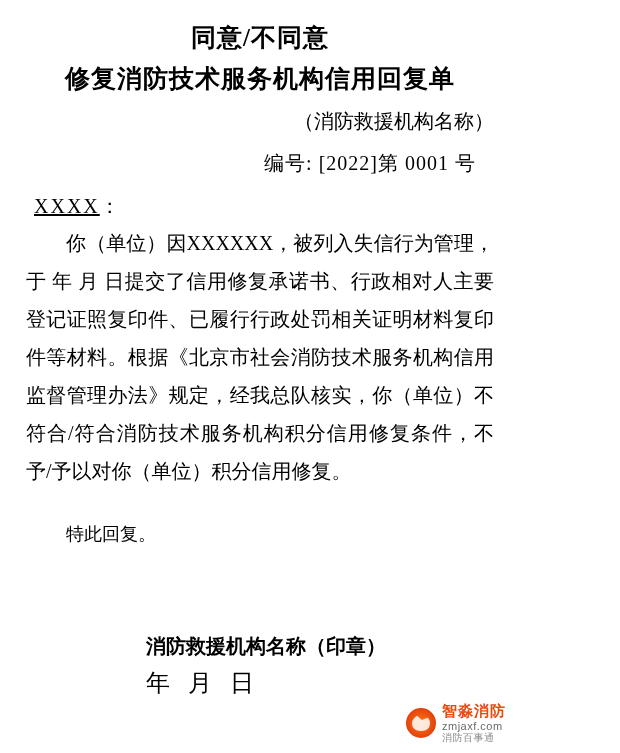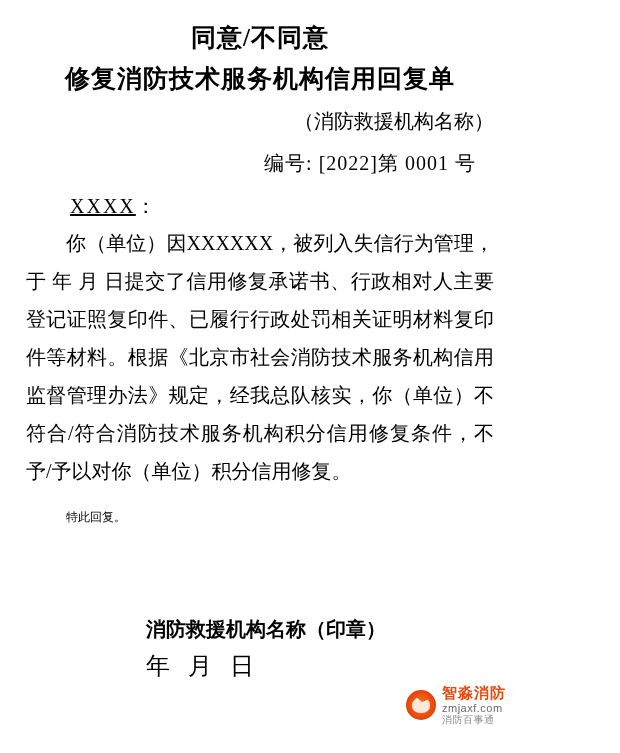--- a/index.html
+++ b/index.html
@@ -50,21 +50,20 @@
     margin-top: 6px;
     padding-right: 18px;
     letter-spacing: 1px;
     font-family: Liberation Serif, serif;
   }
   .addressee {
     font-size: 20px;
     line-height: 36px;
     margin-top: 8px;
     padding-left: 8px;
-    margin-left: 36px;
   }
   .addressee .blank {
     text-decoration: underline;
     letter-spacing: 2px;
   }
   .body-text {
     font-size: 20px;
     line-height: 38px;
     margin-top: 4px;
     text-align: justify;
@@ -74,23 +73,23 @@
   .indent {
     display: inline-block;
     width: 40px;
   }
   .u {
   }
   .para {
     margin: 0;
   }
   .para-reply {
-    font-size: 12px;
-    line-height: 38px;
-    margin-top: 8px;
+    font-size: 18px;
+    line-height: 38px;
+    margin-top: 25px;
   }
   .signature {
     margin-top: 74px;
     text-align: left;
     font-size: 20px;
     line-height: 38px;
     padding-left: 120px;
     font-weight: bold;
   }
   .sign-date {
@@ -108,21 +107,21 @@
   }
   .receipt-date {
     font-size: 20px;
     line-height: 36px;
     padding-left: 100px;
     letter-spacing: 6px;
   }
   .watermark {
     position: absolute;
     right: 14px;
-    bottom: 28px;
+    bottom: 10px;
     display: flex;
     align-items: center;
     gap: 6px;
   }
   .wm-logo {
     width: 30px;
     height: 30px;
     border-radius: 50%;
     background: radial-gradient(circle at 50% 50%, #ff7a18 0%, #e8490d 60%, #c53205 100%);
     position: relative;

